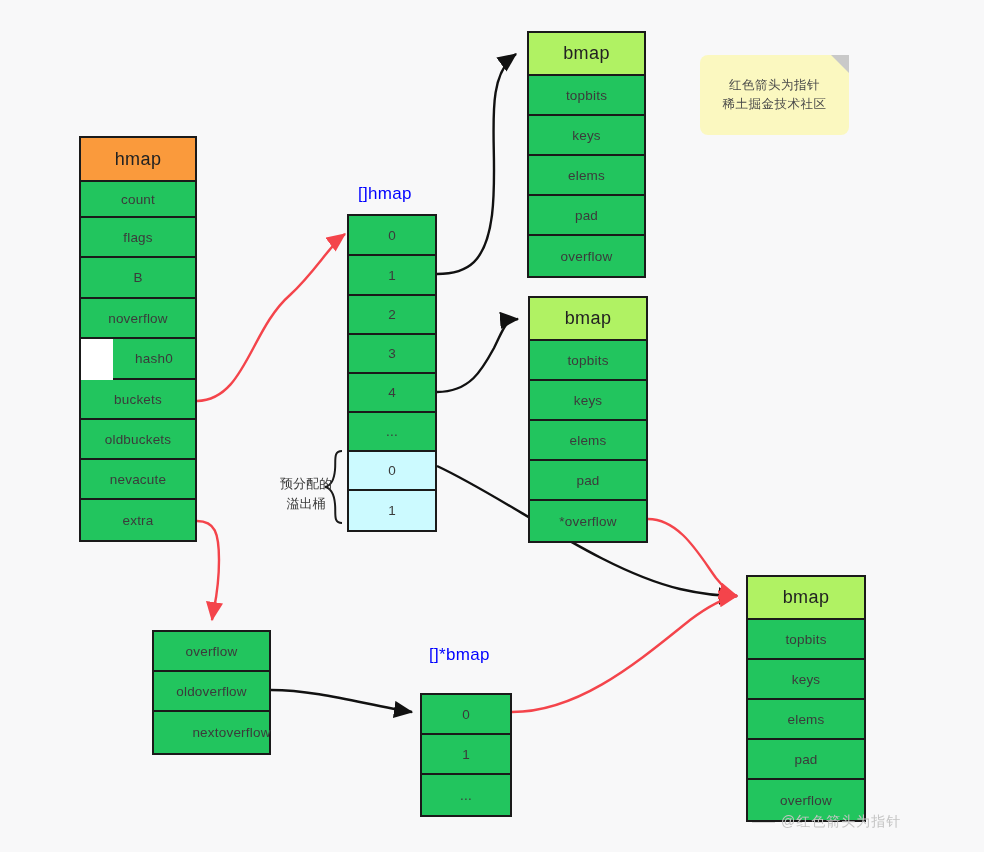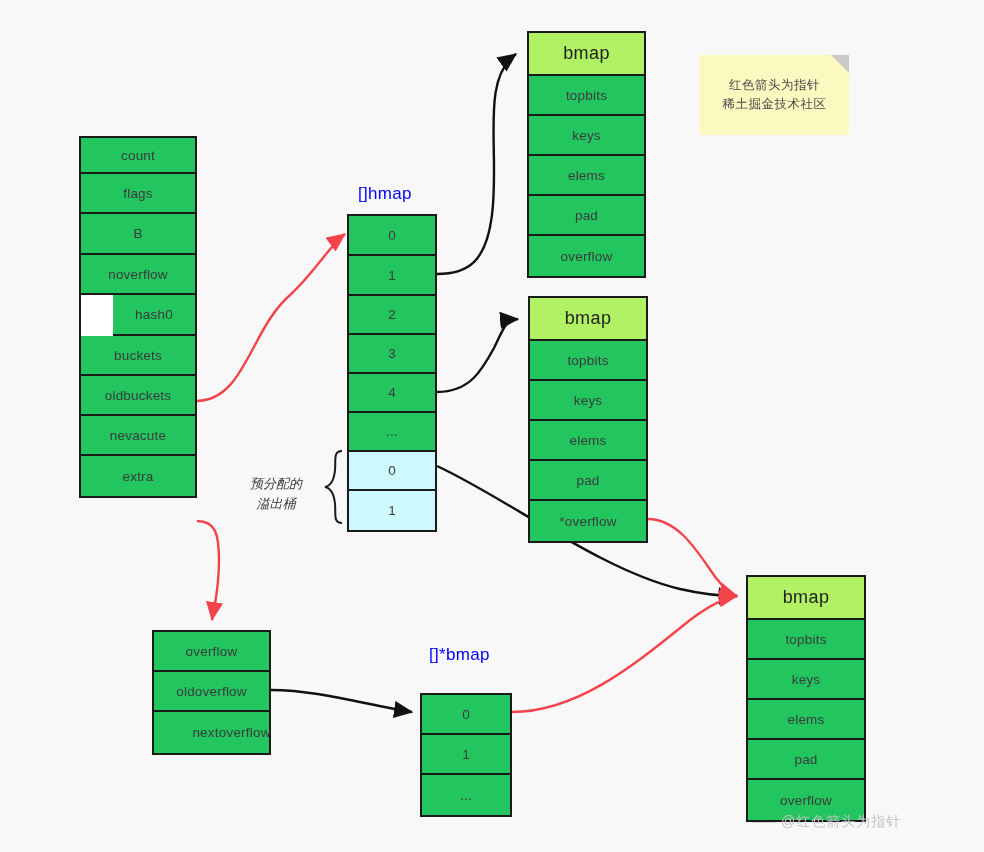--- a/index.html
+++ b/index.html
@@ -74,20 +74,21 @@
     background: #fbf8c0;
     box-sizing: border-box;
     display: flex;
     flex-direction: column;
     align-items: center;
     justify-content: center;
     font-size: 12.5px;
     color: #4a4a4a;
     line-height: 1.55;
     letter-spacing: .5px;
+    border-radius: 8px;
   }
   .note .fold {
     position: absolute;
     right: 0;
     top: 0;
     width: 0; height: 0;
     border-left: 18px solid transparent;
     border-top: 18px solid #c9c9c9;
   }
 
@@ -141,20 +142,21 @@
 
     <path d="M512,712 C580,712 640,660 690,620 C710,605 724,598 737,596" fill="none" stroke="#f4444b" stroke-width="2.4" marker-end="url(#ah-red)"></path>
 
     <path d="M342,451 C333,451 336,460 335,470 C334,481 330,486 325,487
              C330,488 334,493 335,504 C336,514 333,523 342,523" fill="none" stroke="#1a1a1a" stroke-width="2"></path>
 
     <path d="M752,822 L775,822" fill="none" stroke="#c4c4c4" stroke-width="1.4"></path>
   </svg>
 
   <div class="struct" style="left:79px; top:136px; width:118px;">
+    <div class="cell head orange" style="height:44px;">hmap</div>
     <div class="cell" style="height:36px;">count</div>
     <div class="cell" style="height:40px;">flags</div>
     <div class="cell" style="height:41px;">B</div>
     <div class="cell" style="height:40px;">noverflow</div>
     <div class="cell" style="height:41px;margin-left:32px;">hash0</div>
     <div class="cell" style="height:40px;">buckets</div>
     <div class="cell" style="height:40px;">oldbuckets</div>
     <div class="cell" style="height:40px;">nevacute</div>
     <div class="cell" style="height:40px;">extra</div>
   </div>
@@ -165,21 +167,21 @@
     <div class="cell" style="height:40px;">0</div>
     <div class="cell" style="height:40px;">1</div>
     <div class="cell" style="height:39px;">2</div>
     <div class="cell" style="height:39px;">3</div>
     <div class="cell" style="height:39px;">4</div>
     <div class="cell" style="height:39px;">...</div>
     <div class="cell cyan" style="height:39px;">0</div>
     <div class="cell cyan" style="height:39px;">1</div>
   </div>
 
-  <div class="annot" style="left:240px; top:474px; width:72px;font-style:italic;">
+  <div class="annot" style="left:270px; top:474px; width:72px;">
     <div>预分配的</div>
     <div>溢出桶</div>
   </div>
 
   <div class="struct" style="left:527px; top:31px; width:119px;">
     <div class="cell head green" style="height:43px;">bmap</div>
     <div class="cell" style="height:40px;">topbits</div>
     <div class="cell" style="height:40px;">keys</div>
     <div class="cell" style="height:40px;">elems</div>
     <div class="cell" style="height:40px;">pad</div>

